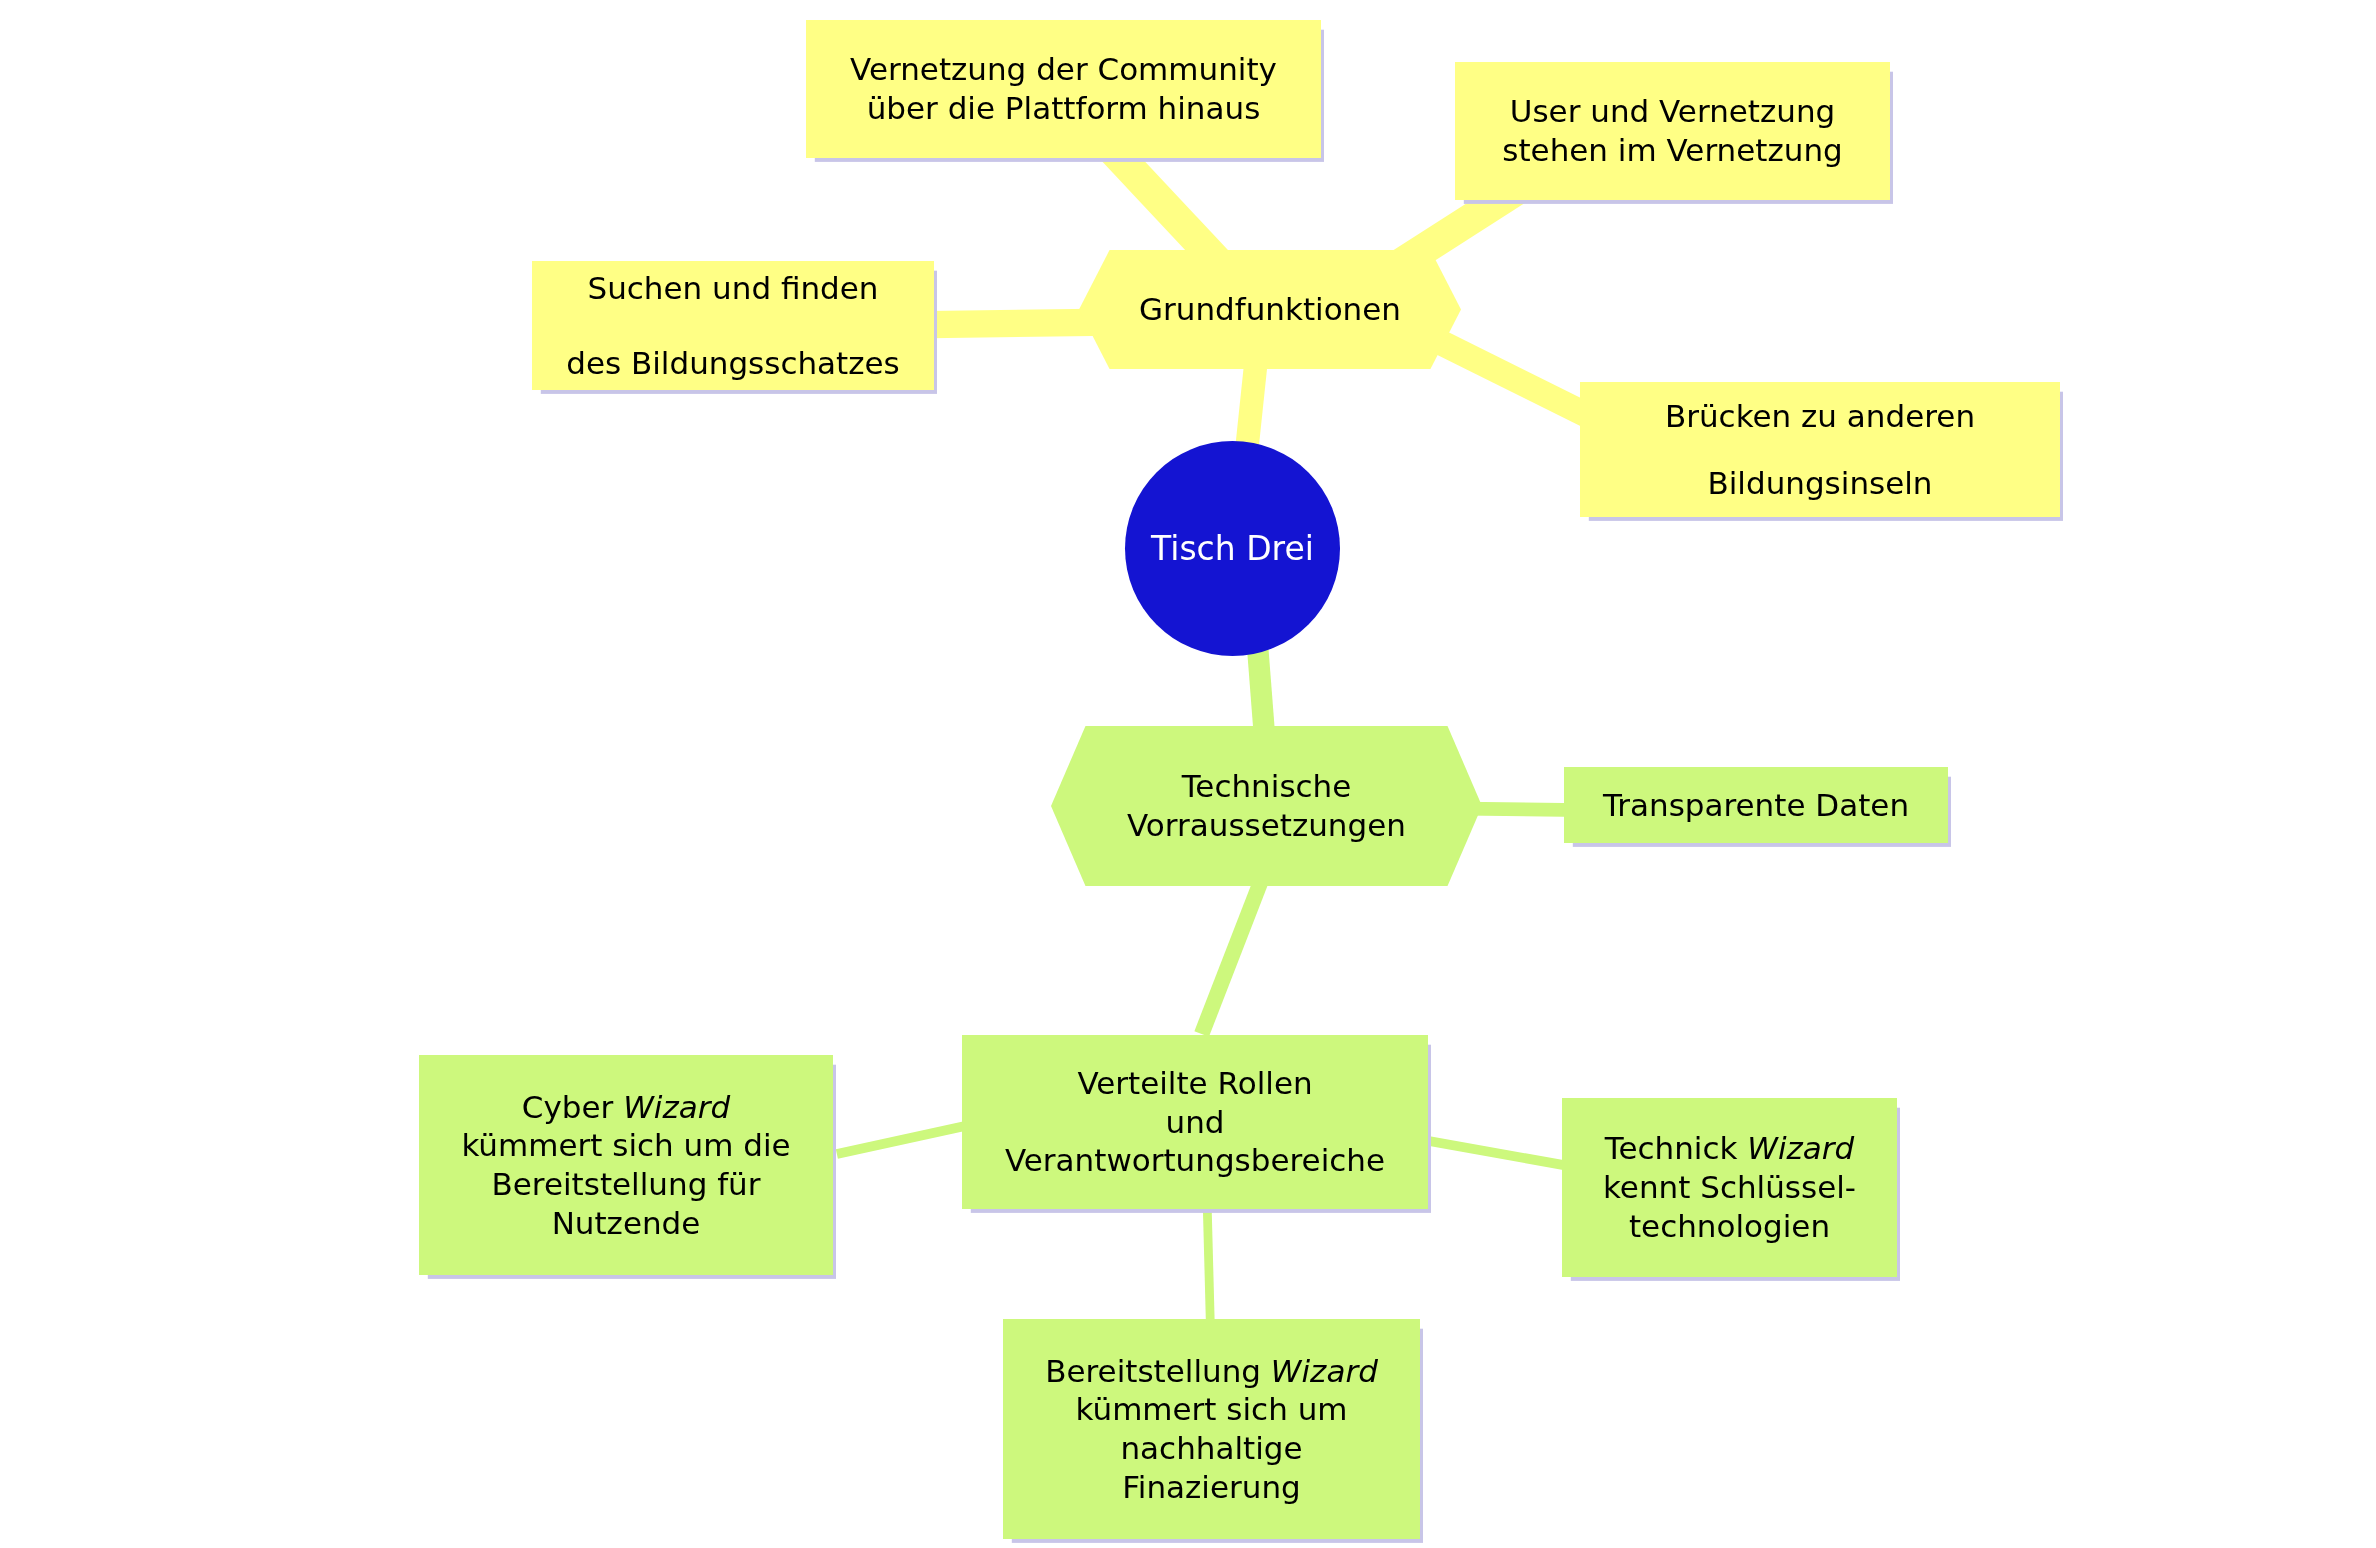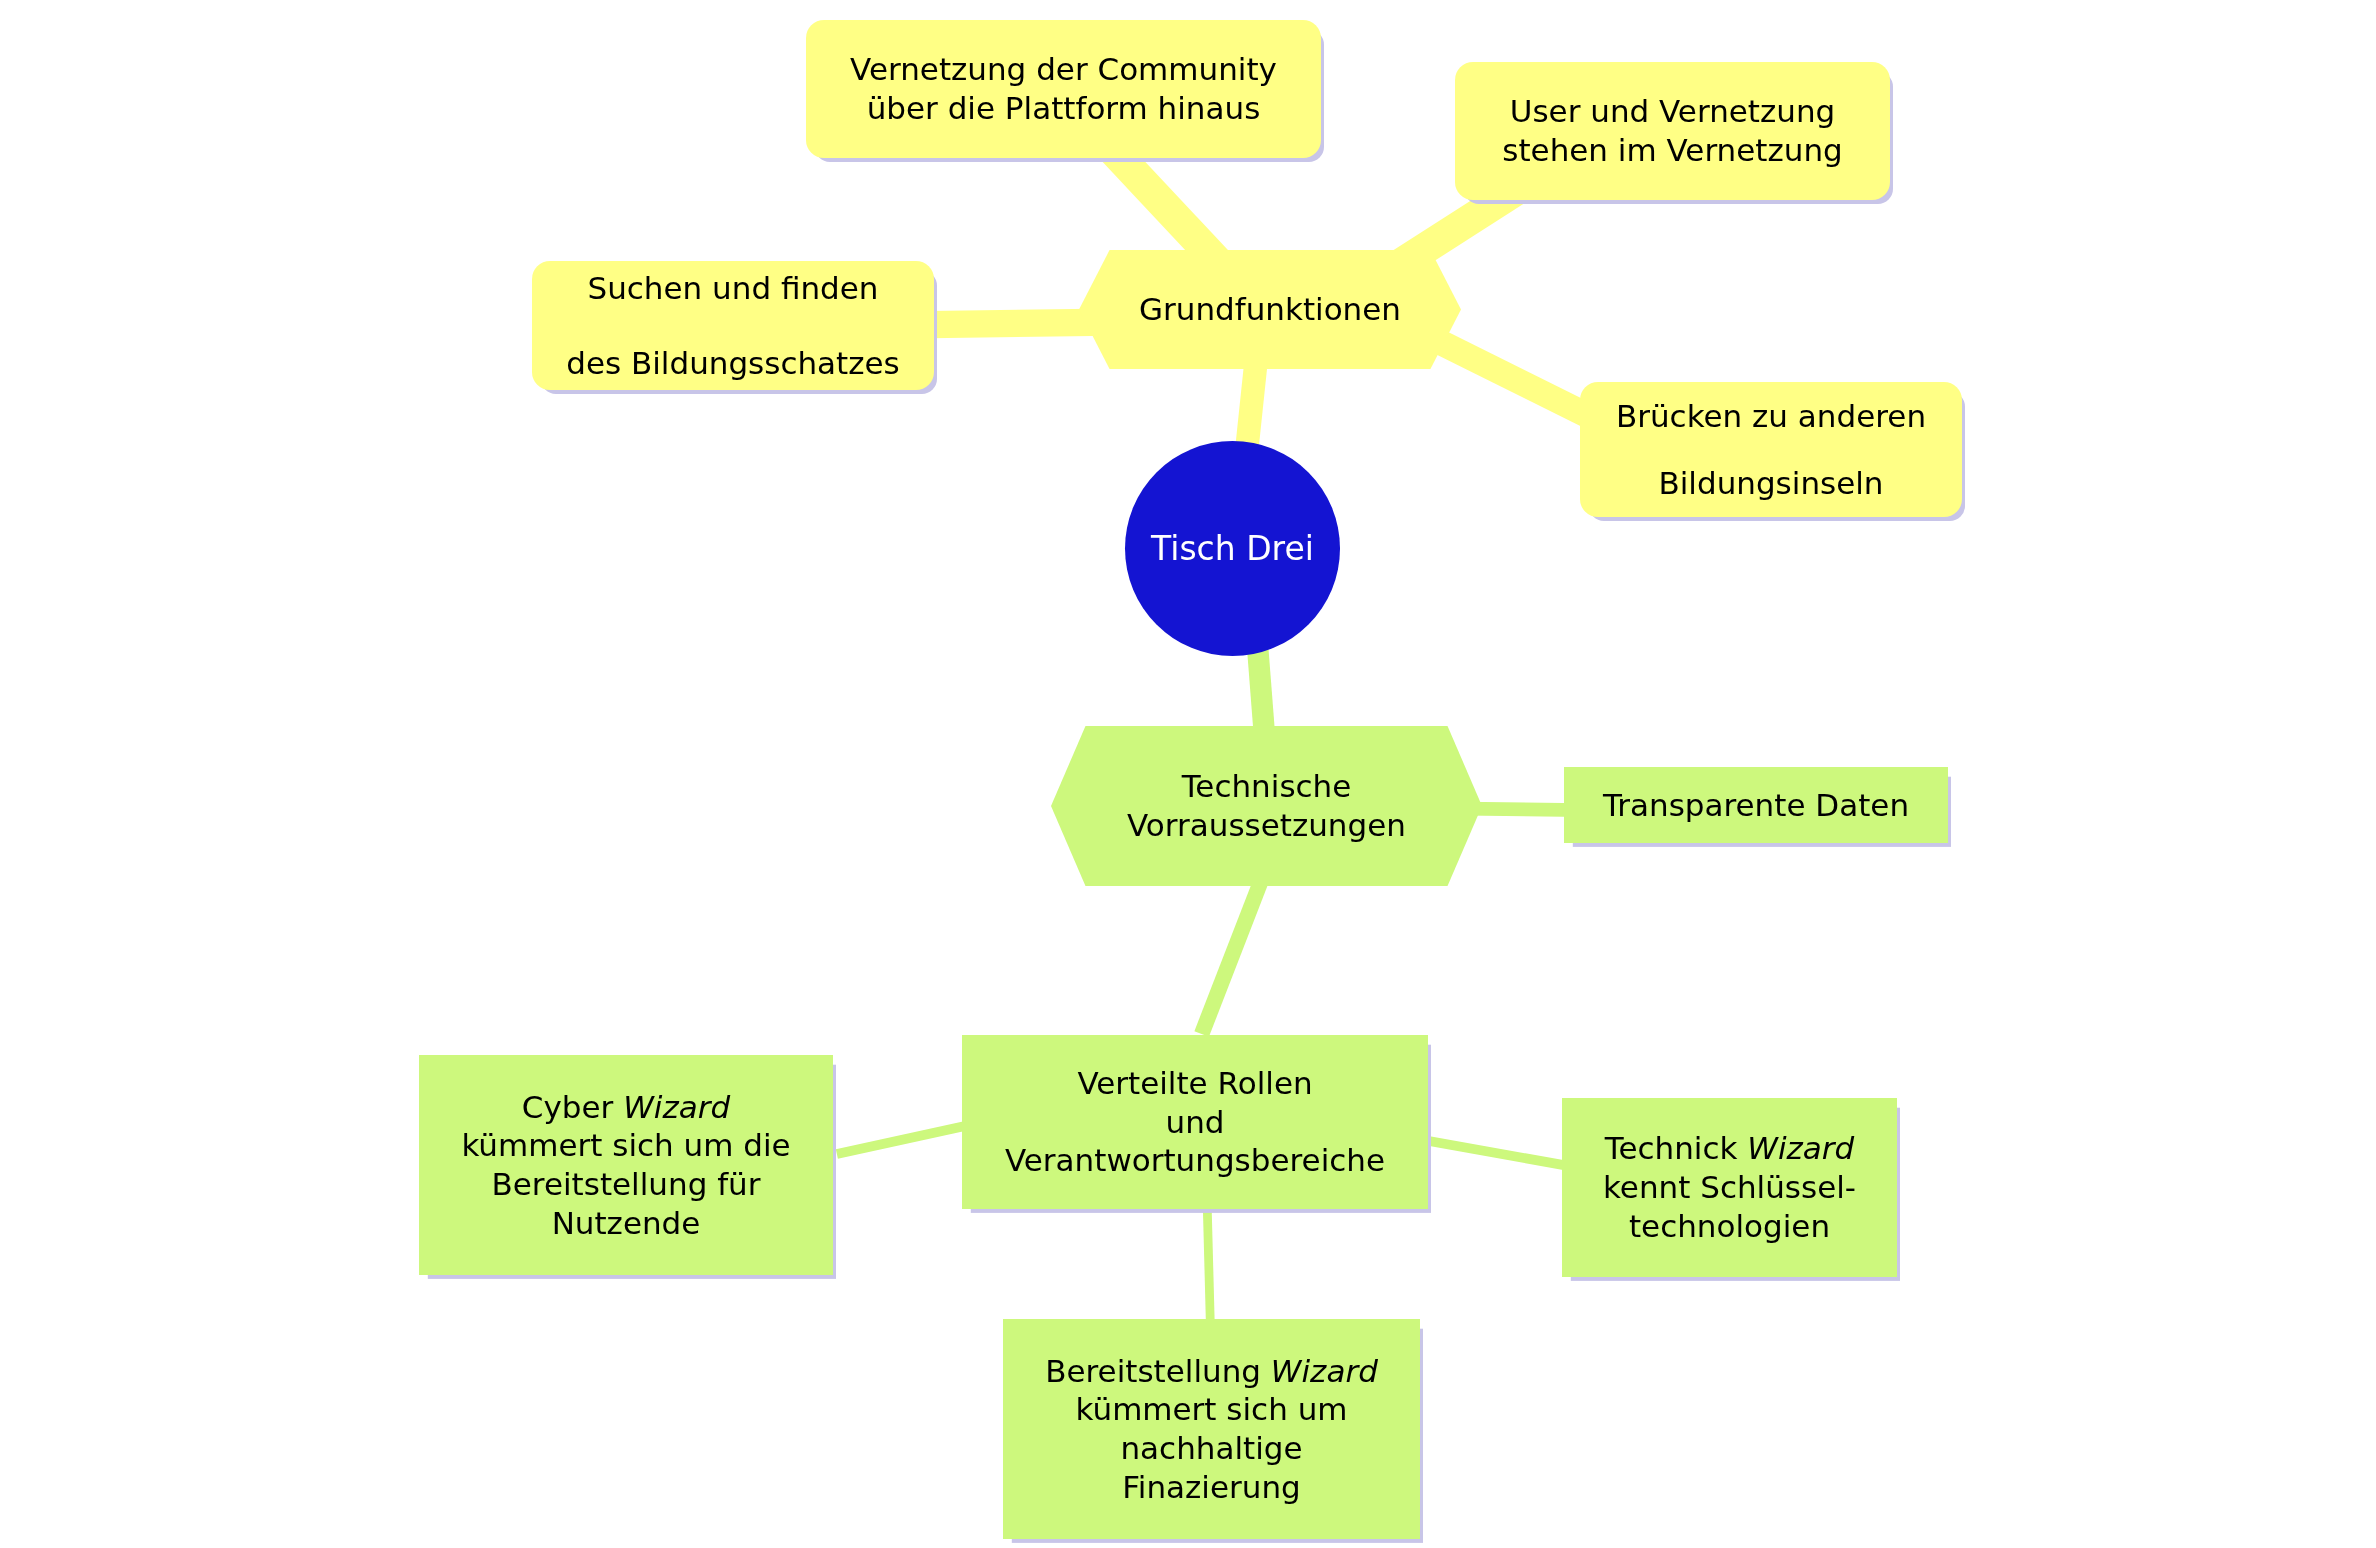--- a/index.html
+++ b/index.html
@@ -38,40 +38,40 @@
     text-align: center;
     font-size: 31px;
     line-height: 1.25;
     cursor: default;
   }
   .node .line { display: block; }
   .box {
     box-shadow: 5.9px 6.8px 0 -2.9px var(--shadow);
     padding: 7.8px 17.6px;
   }
-  .yellow { background: var(--yellow); border-radius: 18px; }
+  .yellow { background: var(--yellow); }
   .green  { background: var(--green); }
   .hex {
     clip-path: polygon(0% 50%, 8% 0%, 92% 0%, 100% 50%, 92% 100%, 8% 100%);
     padding: 7.8px 47px;
   }
   .root-circle {
     border-radius: 50%;
     background: var(--root-blue);
     color: var(--root-text);
     font-size: 33px;
   }
   em { font-style: italic; }
 
   
   .n-vernetzung   { left: 806px;  top: 19.5px;   width: 515px; height: 138px; }
   .n-user         { left: 1455px; top: 62px;   width: 435px; height: 138px; }
   .n-suchen       { left: 532px;  top: 261px;  width: 402px; height: 129px; gap: 36px; }
   .n-grund        { left: 1079px; top: 250px;  width: 382px; height: 119px; }
-  .n-bruecken     { left: 1580px; top: 382px;  width: 382px; height: 135px; gap: 28px; }
+  .n-bruecken     { left: 1580px; top: 382px;  width: 480px; height: 135px; gap: 28px; }
   .n-root         { left: 1125px; top: 441px;  width: 215px; height: 215px; }
   .n-technische   { left: 1051px; top: 726px;  width: 431px; height: 160px; }
   .n-transparente { left: 1564px; top: 767px;  width: 384px; height: 76px;  }
   .n-verteilte    { left: 962px;  top: 1014px; width: 466px; height: 174px; margin-top: 21px; }
   .n-cyber        { left: 419px;  top: 1055px; width: 414px; height: 220px; }
   .n-technick     { left: 1562px; top: 1098px; width: 335px; height: 179px; }
   .n-finanz       { left: 1003px; top: 1319px; width: 417px; height: 220px; }
 </style>
 </head>
 <body>

